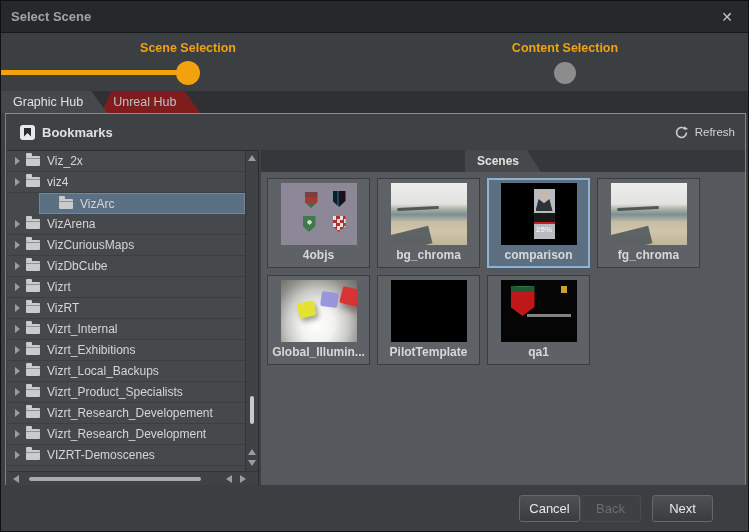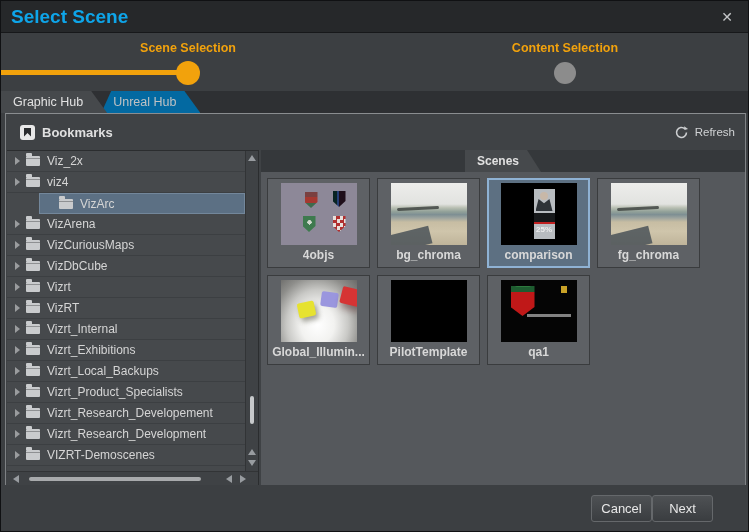--- a/index.html
+++ b/index.html
@@ -10,21 +10,21 @@
     font-family:"Liberation Sans",sans-serif;
     color:#D8D8D8;overflow:hidden;
     border:1px solid #101113;
   }
   
   .titlebar{
     position:absolute;left:0;top:0;width:100%;height:32px;
     background:#26282A;border-bottom:1px solid #17181A;
     display:flex;align-items:center;padding:0 10px;
   }
-  .titlebar .title{font-size:19px;font-weight:bold;color:#0ea5e9;}
+  .titlebar .title{font-size:13px;font-weight:bold;color:#a3a3a3;}
   .close-btn{
     position:absolute;right:12px;top:7px;width:18px;height:18px;
     display:flex;align-items:center;justify-content:center;
     color:#C4C6C8;font-size:14px;cursor:default;
   }
   
   .wizard{position:absolute;left:0;top:32px;width:100%;height:74px;background:#3C3F42;}
   .step-label{
     position:absolute;top:8px;transform:translateX(-50%);
     font-size:12.5px;font-weight:bold;color:#F2A20C;white-space:nowrap;
@@ -43,21 +43,21 @@
   .tab{
     height:22px;display:flex;align-items:center;
     font-size:12.5px;padding:0 24px 0 12px;position:relative;
   }
   .tab.active{
     background:#46494C;color:#E2E2E2;
     clip-path:polygon(0 100%,0 0,calc(100% - 16px) 0,100% 100%);
     z-index:2;
   }
   .tab.inactive{
-    background:#0369a1;color:#BFC1C3;
+    background:#7f1d1d;color:#BFC1C3;
     clip-path:polygon(0 100%,10px 0,calc(100% - 16px) 0,100% 100%);
     margin-left:-6px;
   }
   
   .panel{
     position:absolute;left:4px;top:112px;width:741px;height:374px;
     background:#3F4245;border:1px solid #7E8184;border-top-color:#8A8D90;
     display:flex;flex-direction:column;
   }
   .panel-header{
@@ -388,16 +388,17 @@
           </div>
 
         </div>
       </div>
 
     </div>
   </div>
 
   <div class="footer">
     <div class="btn cancel">Cancel</div>
+    <div class="btn back">Back</div>
     <div class="btn next">Next</div>
   </div>
 
 </div>
 
 </body></html>

